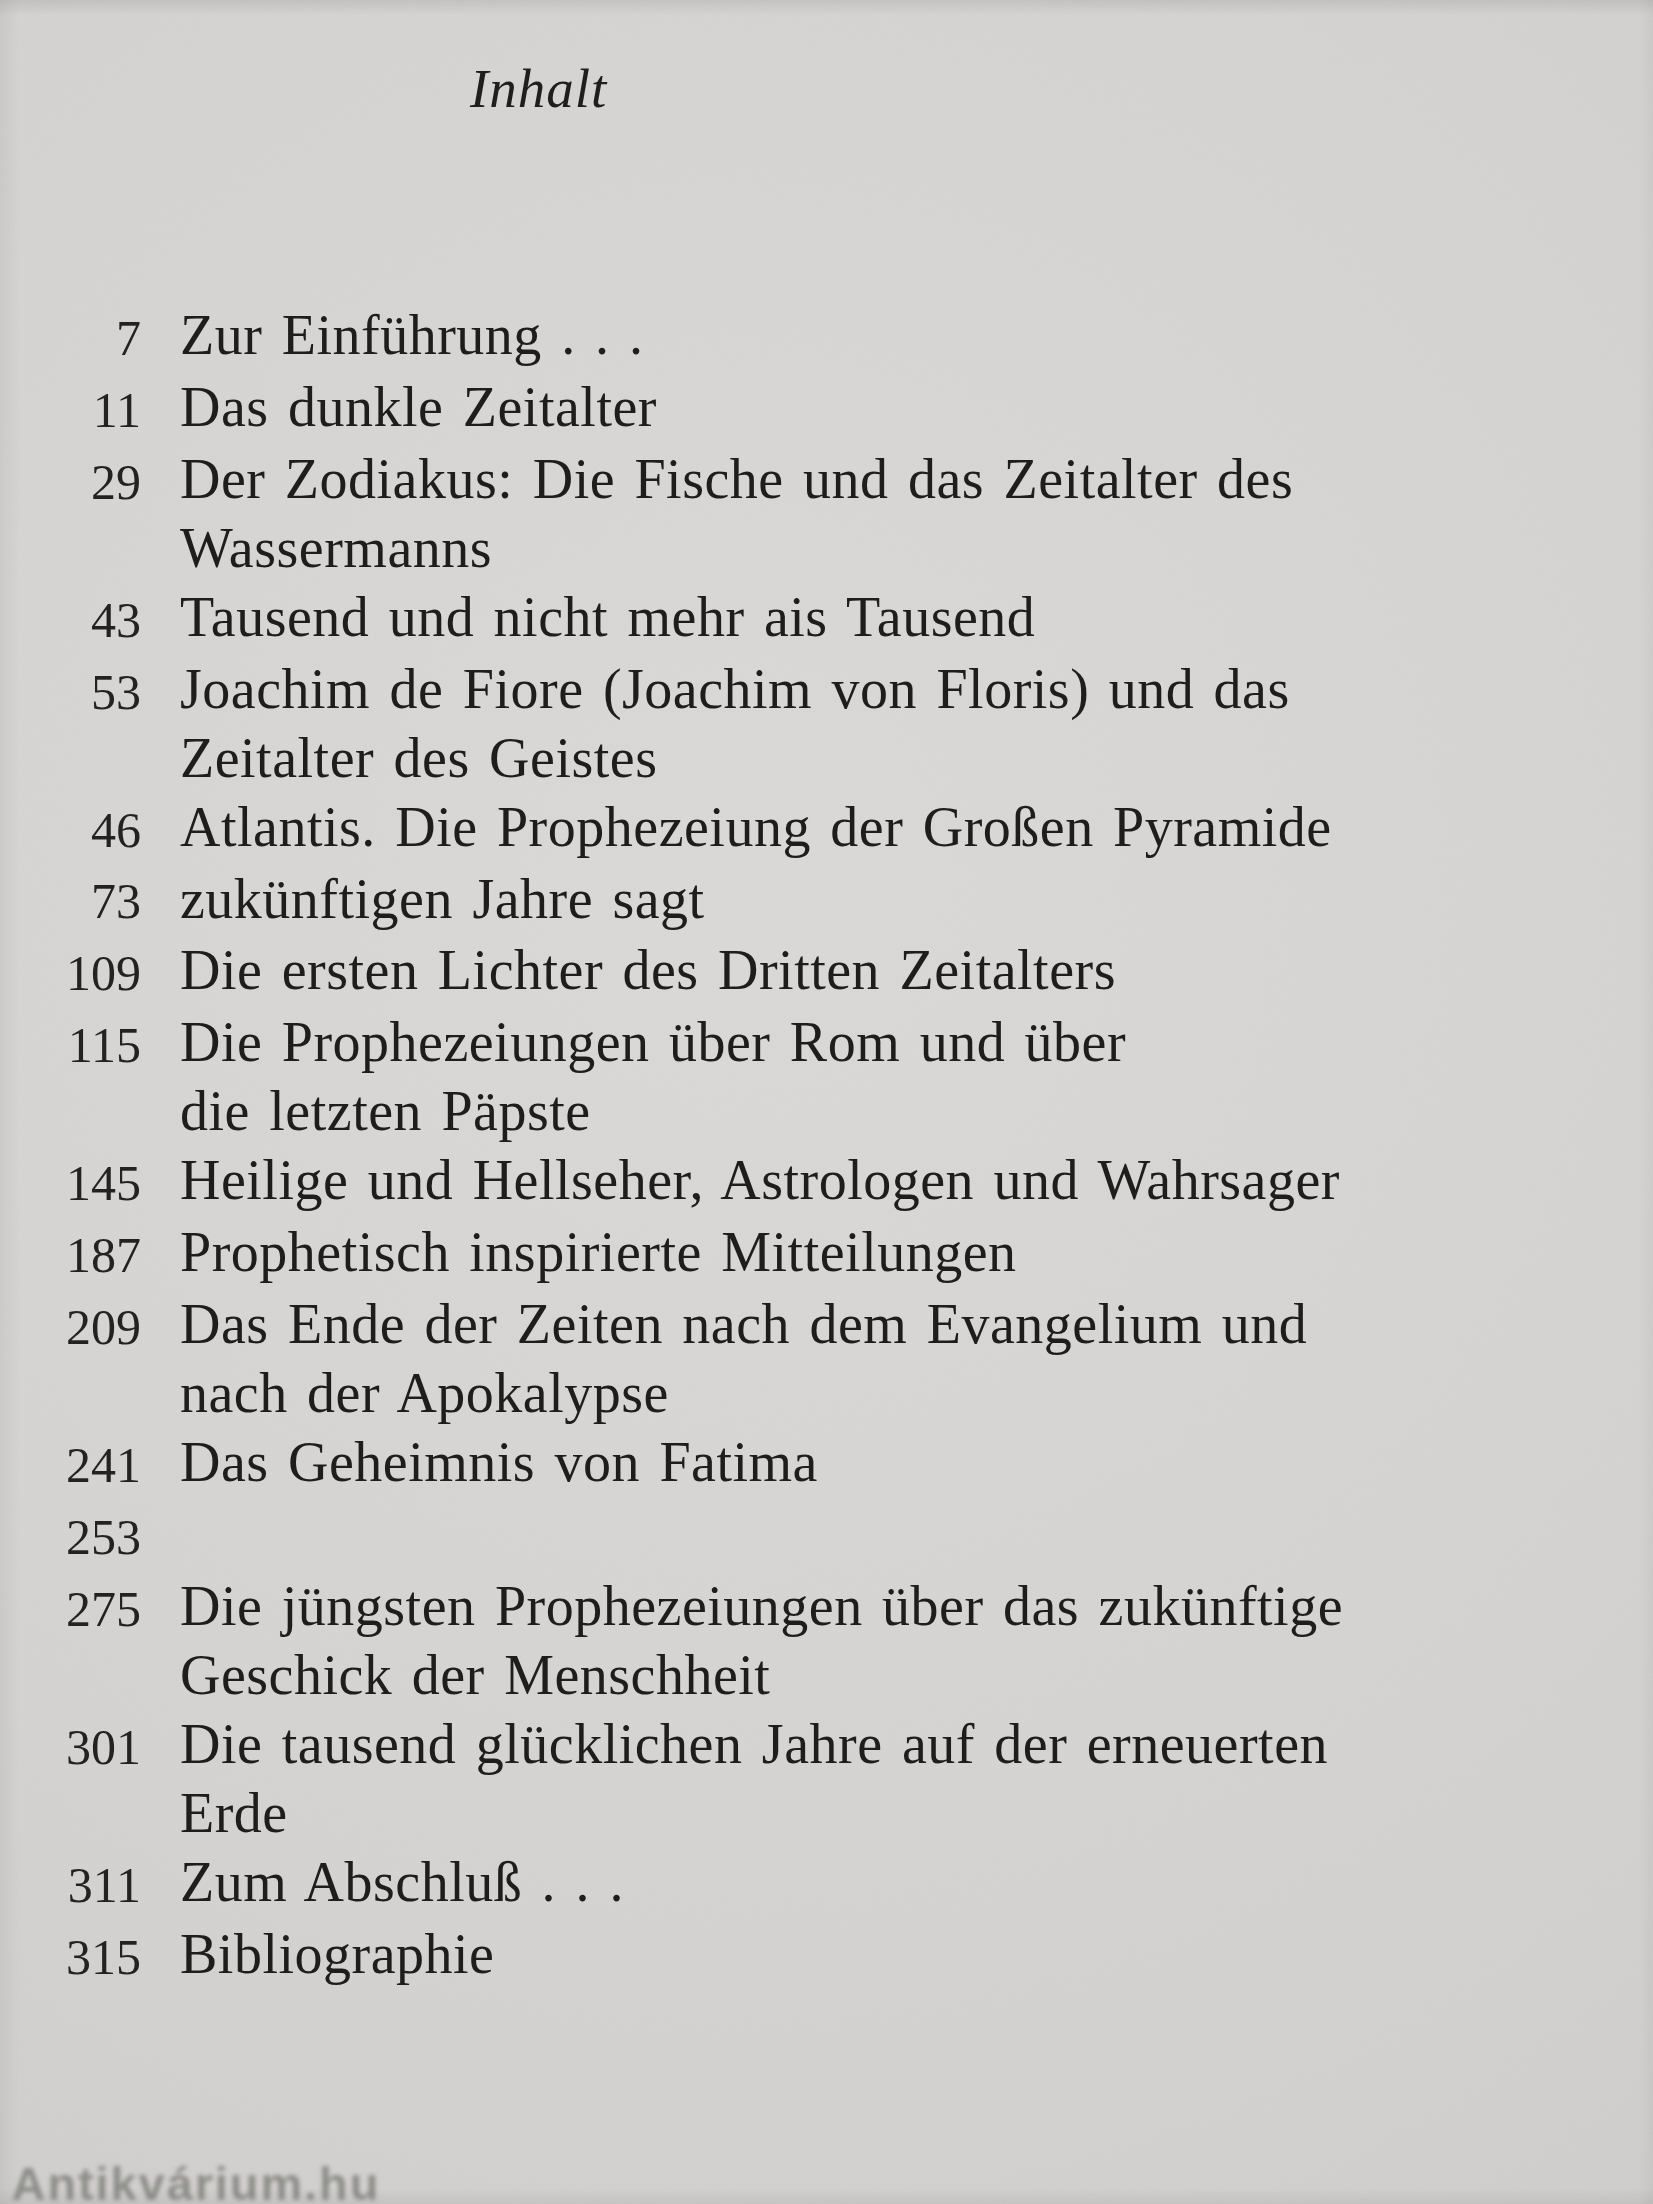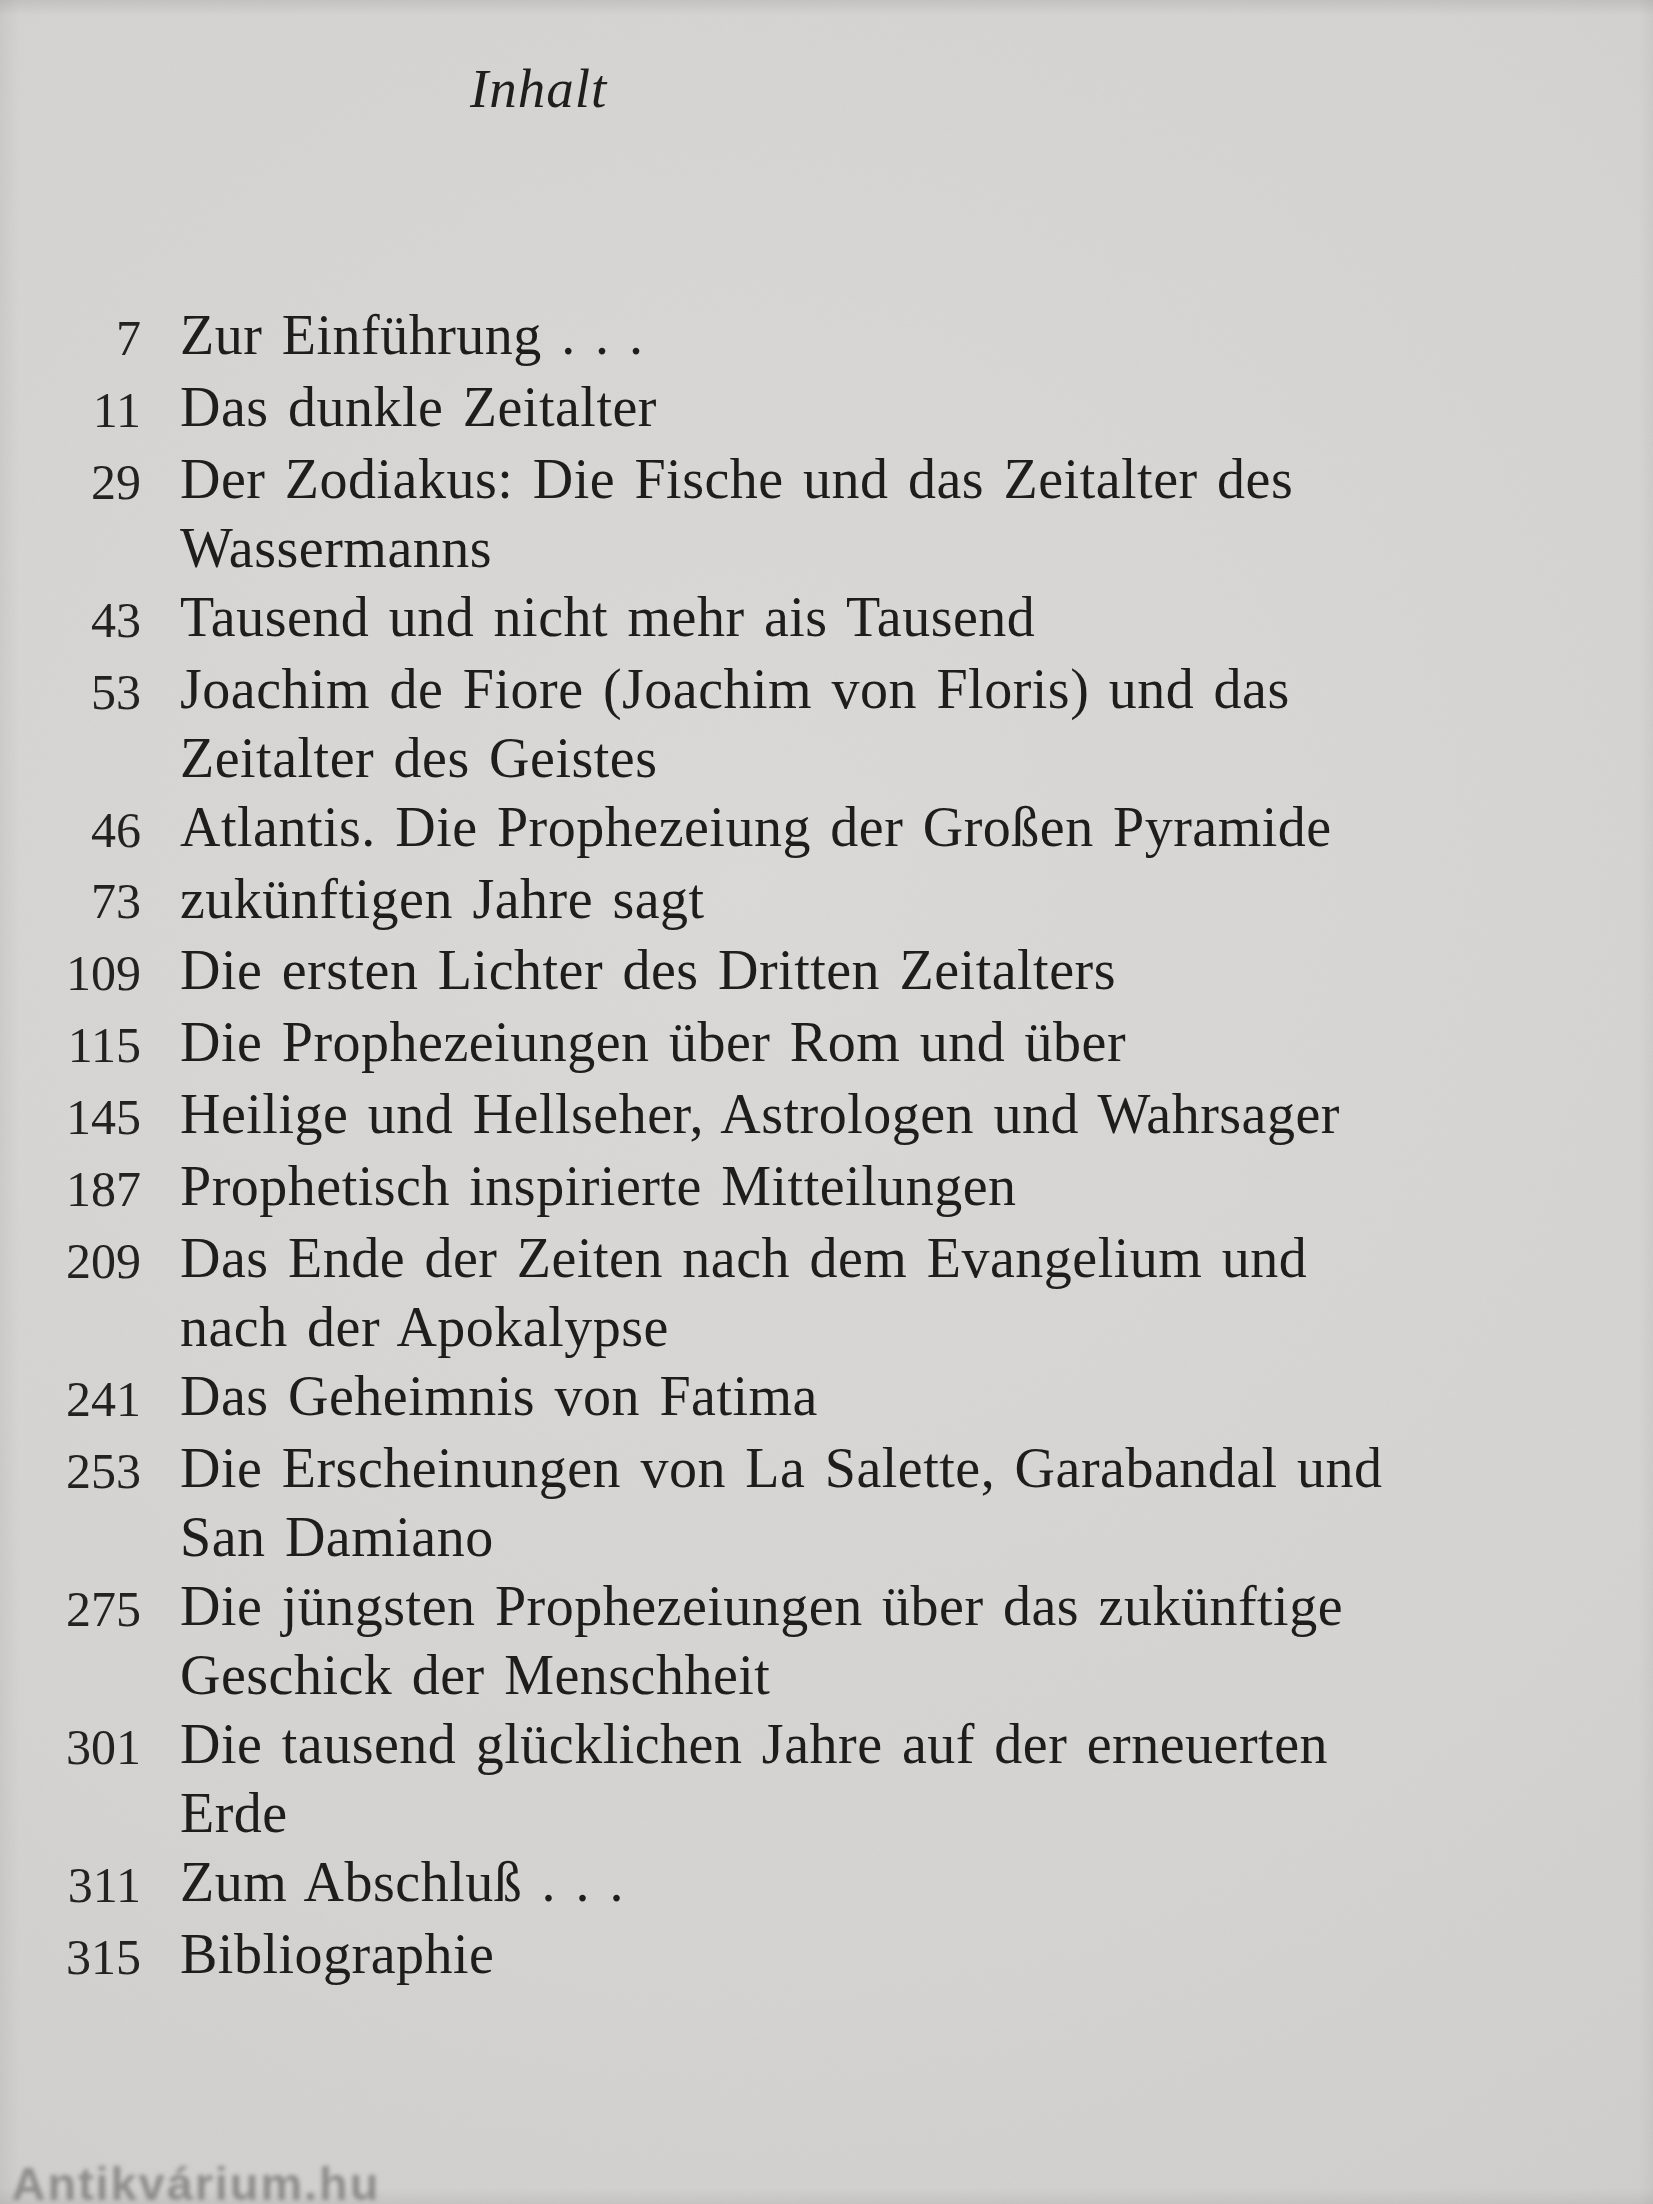--- a/index.html
+++ b/index.html
@@ -111,20 +111,21 @@
       <div class="toc-entry">
         <div class="toc-num">109</div>
         <div class="toc-text">
           <div class="toc-line"><span>Die ersten Lichter des Dritten Zeitalters</span></div>
         </div>
       </div>
       <div class="toc-entry">
         <div class="toc-num">115</div>
         <div class="toc-text">
           <div class="toc-line"><span>Die Prophezeiungen über Rom und über</span></div>
+          <div class="toc-line"><span>die letzten Päpste</span></div>
         </div>
       </div>
       <div class="toc-entry">
         <div class="toc-num">145</div>
         <div class="toc-text">
           <div class="toc-line"><span>Heilige und Hellseher, Astrologen und Wahrsager</span></div>
         </div>
       </div>
       <div class="toc-entry">
         <div class="toc-num">187</div>
@@ -140,24 +141,20 @@
         </div>
       </div>
       <div class="toc-entry">
         <div class="toc-num">241</div>
         <div class="toc-text">
           <div class="toc-line"><span>Das Geheimnis von Fatima</span></div>
         </div>
       </div>
       <div class="toc-entry">
         <div class="toc-num">253</div>
-        <div class="toc-text">
-          <div class="toc-line"><span>Die Erscheinungen von La Salette, Garabandal und</span></div>
-          <div class="toc-line"><span>San Damiano</span></div>
-        </div>
       </div>
       <div class="toc-entry">
         <div class="toc-num">275</div>
         <div class="toc-text">
           <div class="toc-line"><span>Die jüngsten Prophezeiungen über das zukünftige</span></div>
           <div class="toc-line"><span>Geschick der Menschheit</span></div>
         </div>
       </div>
       <div class="toc-entry">
         <div class="toc-num">301</div>

